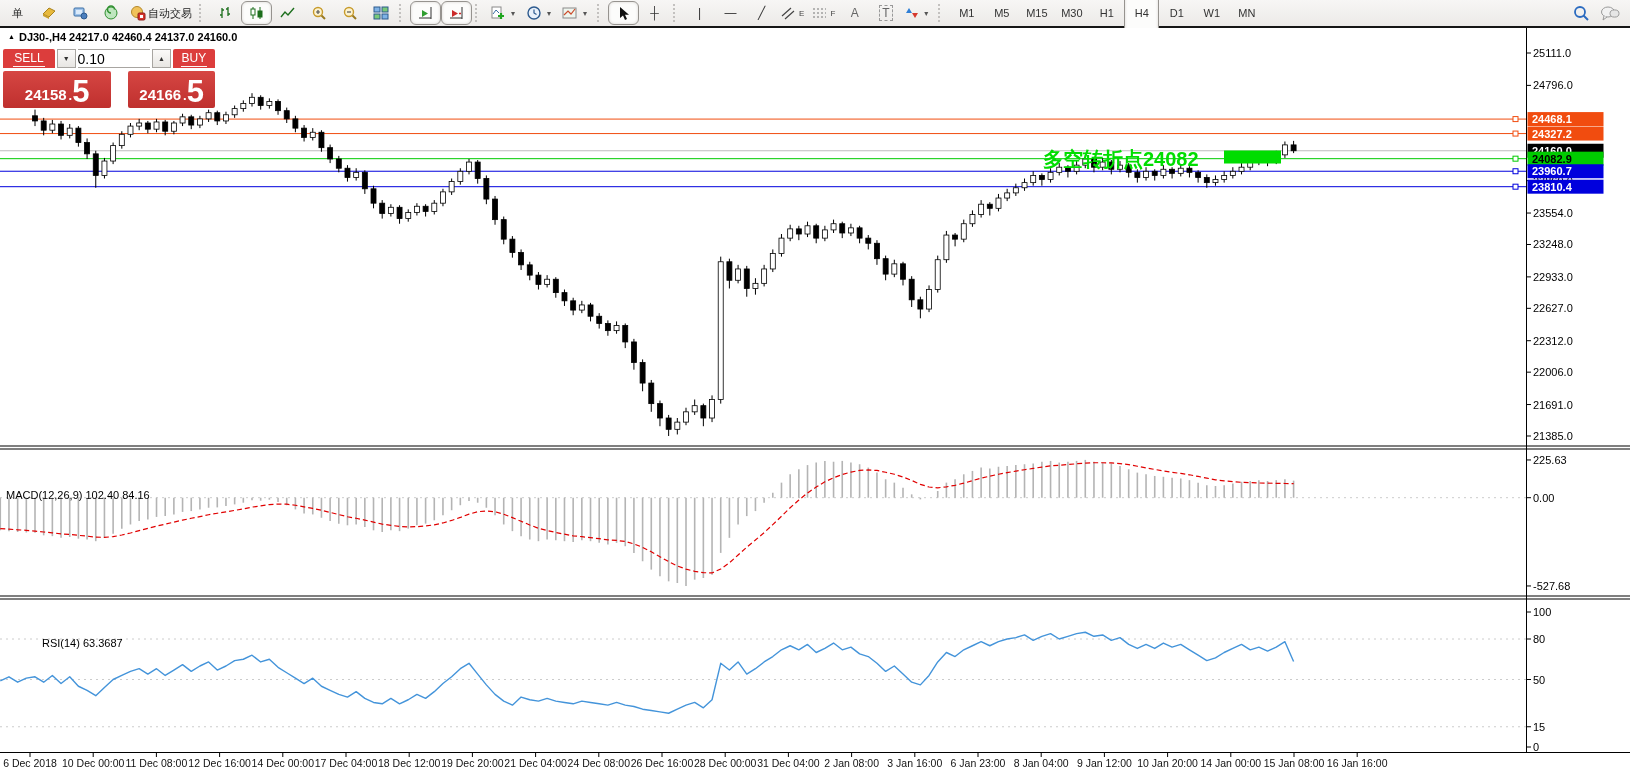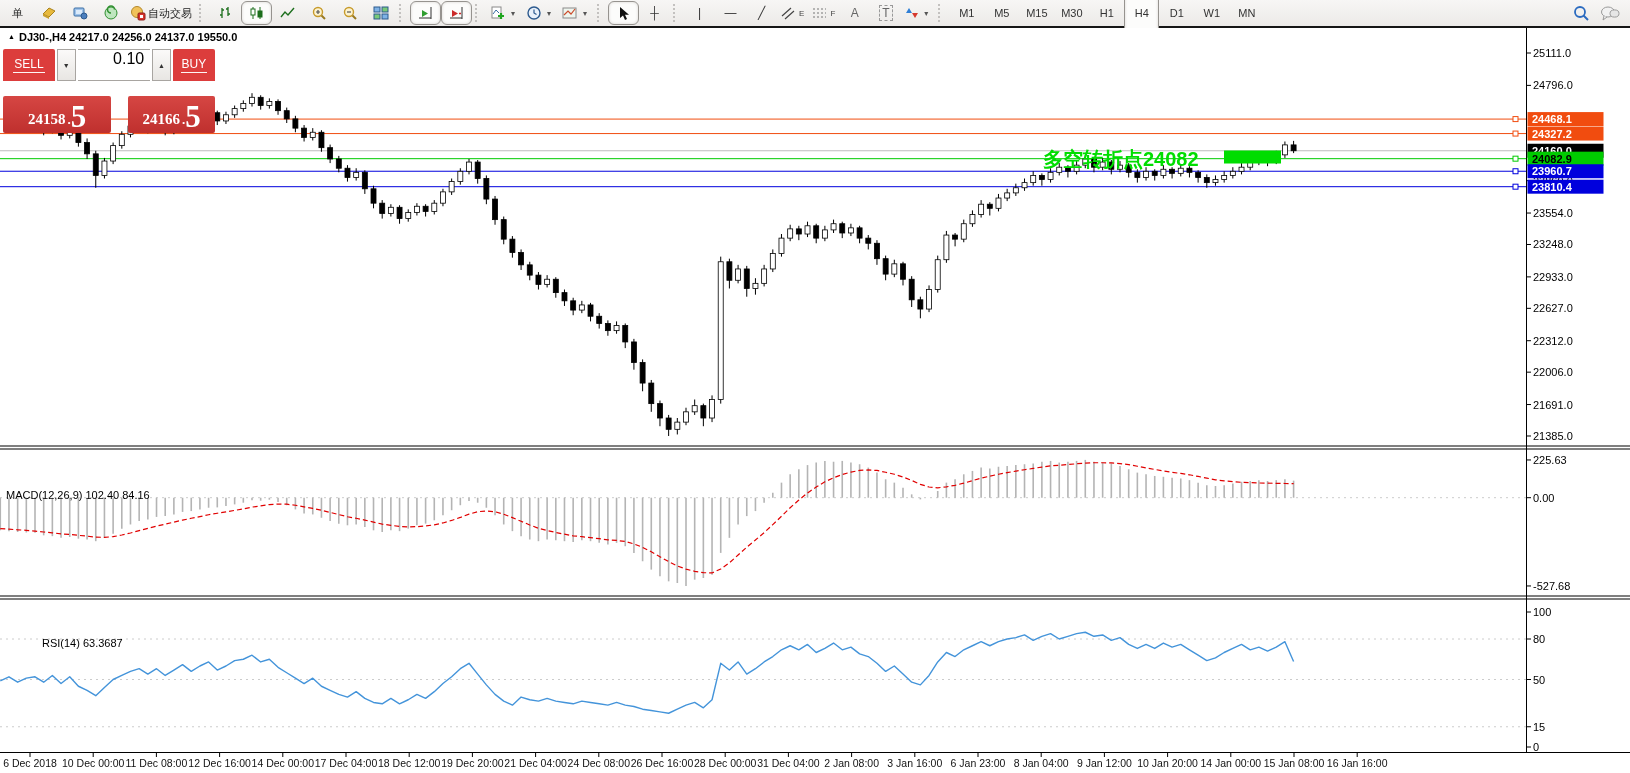--- a/index.html
+++ b/index.html
@@ -17,30 +17,30 @@
   .tb-right{position:absolute;right:10px;top:0;height:26px;display:flex;align-items:center;gap:10px;}
   .glyph{font-size:12px;color:#333;}
   
   .chart-area{position:absolute;left:0;top:28px;width:1630px;height:745px;background:#fff;}
   .chart-title{position:absolute;left:8px;top:3px;font-size:11px;font-weight:bold;color:#000;z-index:5;}
   .chart-title .tri{font-size:7px;vertical-align:2px;margin-right:4px;}
   .ind-label{position:absolute;left:6px;font-size:11px;color:#000;z-index:5;margin-top:32px;}
   #macd-label{top:429px;} #rsi-label{top:577px;padding-left:36px;}
   
   .trade-panel{position:absolute;left:3px;top:21px;z-index:6;width:212px;}
-  .tp-row1{display:flex;height:32px;gap:2px;align-items:stretch;}
+  .tp-row1{display:flex;height:19px;gap:2px;align-items:stretch;}
   .btn-sell,.btn-buy{background:#dc3d3c;color:#fff;font-size:12px;display:flex;align-items:center;
     justify-content:center;border-radius:2px 2px 0 0;}
   .btn-sell{width:53px;} .btn-buy{width:43px;justify-content:center;}
   .btn-sell span,.btn-buy span{border-bottom:1px solid rgba(255,255,255,.95);padding:0 1px 1px;}
   .vol-btn{width:17px;background:linear-gradient(#fbfaf9,#e8e6e3);border:1px solid #a8a5a1;color:#333;
     font-size:7px;display:flex;align-items:center;justify-content:center;}
   .vol-value{width:68px;background:#fff;border:1px solid #a8a5a1;border-left:none;border-right:none;
-    font-size:16px;color:#000;text-align:right;padding:0 6px 0 0;line-height:18px;}
-  .tp-row2{display:flex;gap:17px;margin-top:15px;height:37px;font-family:Liberation Serif, serif;}
+    font-size:14px;color:#000;padding:0 6px 0 0;line-height:18px;}
+  .tp-row2{display:flex;gap:17px;margin-top:3px;height:37px;}
   .tp-price{background:linear-gradient(#d64643,#bf302e);color:#fff;border-radius:2px;
     display:flex;align-items:flex-end;justify-content:center;overflow:hidden;}
   .tp-price.sell{width:110px;} .tp-price.buy{width:88px;}
   .p-int{font-size:15px;font-weight:bold;margin-bottom:5px;}
   .p-dot{font-size:13px;font-weight:bold;margin:0 0 5px 2px;}
   .p-big{font-size:31px;font-weight:bold;line-height:31px;margin-bottom:1px;}
   svg text{font-family:"Liberation Sans",sans-serif;}
   .icon-svg{display:block;}
 </style>
 </head>
@@ -832,21 +832,21 @@
       <text x="1167.6000000000001" y="766.5" font-size="10.5" fill="#111" text-anchor="middle">10 Jan 20:00</text>
       <line x1="1230.8" y1="752.5" x2="1230.8" y2="757" stroke="#000"></line>
       <text x="1230.8" y="766.5" font-size="10.5" fill="#111" text-anchor="middle">14 Jan 00:00</text>
       <line x1="1294" y1="752.5" x2="1294" y2="757" stroke="#000"></line>
       <text x="1294" y="766.5" font-size="10.5" fill="#111" text-anchor="middle">15 Jan 08:00</text>
       <line x1="1357.2" y1="752.5" x2="1357.2" y2="757" stroke="#000"></line>
       <text x="1357.2" y="766.5" font-size="10.5" fill="#111" text-anchor="middle">16 Jan 16:00</text>
     </svg>
 
   <div class="chart-title">
-    <span class="tri">▲</span><span>DJ30-,H4  24217.0 24256.0 24137.0 19550.0</span>
+    <span class="tri">▲</span><span>DJ30-,H4  24217.0 42460.4 24137.0 24160.0</span>
   </div>
 
   <div id="macd-label" class="ind-label">MACD(12,26,9) 102.40 84.16</div>
   <div id="rsi-label" class="ind-label">RSI(14) 63.3687</div>
 
   <div class="trade-panel">
     <div class="tp-row1">
       <div class="btn-sell">
           <span>SELL</span>
         </div>

